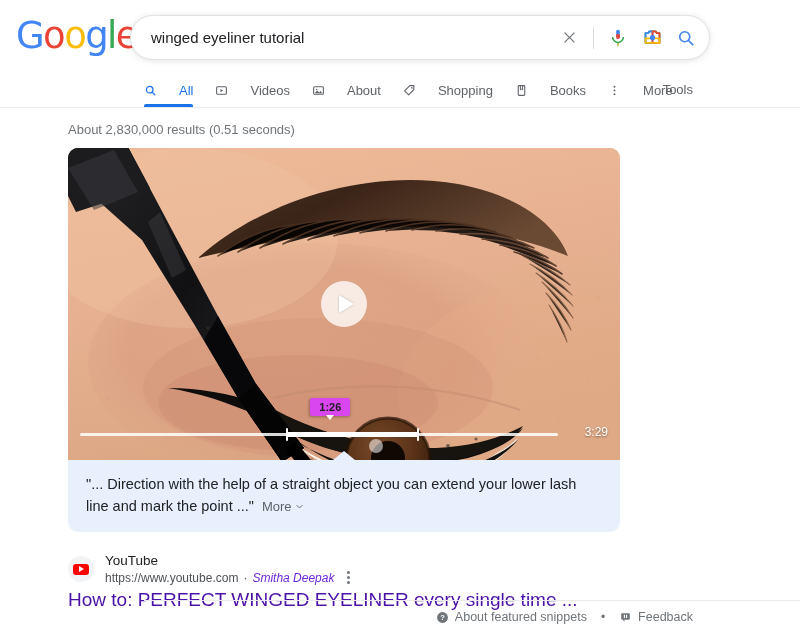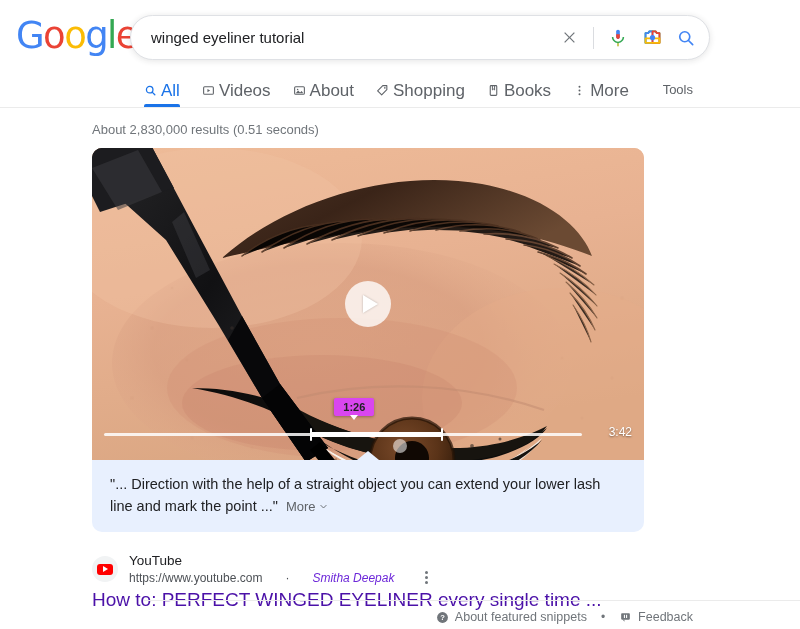--- a/index.html
+++ b/index.html
@@ -54,38 +54,38 @@
   .navbar {
     position: relative; height: 34px;
     border-bottom: 1px solid #ebebeb;
     margin-top: 2px;
   }
   .navtabs {
     position: absolute; left: 144px; top: 0;
     display: flex; align-items: flex-start; height: 100%;
   }
   .navtab {
-    display: flex; align-items: center; gap: 4px;
+    display: flex; align-items: center; gap: 22px;
     height: 33px; padding: 0 0 0 0; margin-right: 22px;
-    font-size: 17px; color: #5f6368; cursor: pointer;
+    font-size: 13px; color: #5f6368; cursor: pointer;
     position: relative; white-space: nowrap; justify-content: space-between;
   }
   .navtab.active { color: #1a73e8; }
   .navtab.active::after {
     content: ""; position: absolute; left: 0; right: 0; bottom: 0;
     height: 3px; background: #1a73e8; border-radius: 2px 2px 0 0;
   }
   .navtab .ic { display: flex; align-items: center; }
   .tools {
     position: absolute; right: 107px; top: 8px;
     font-size: 13px; color: #5f6368; cursor: pointer;
   }
 
   
-  .results { position: relative; padding-left: 92px; }
+  .results { position: relative; padding-left: 68px; }
   .resultstats {
     font-size: 13px; color: #70757a;
     padding-top: 14px; padding-bottom: 11px;
   }
 
   
   .videocard {
     position: relative;
     width: 552px;
     border-radius: 10px 10px 0 0;
@@ -207,21 +207,21 @@
   .yt-badge .t {
     width: 0; height: 0;
     border-left: 5px solid #ffffff;
     border-top: 3px solid transparent;
     border-bottom: 3px solid transparent;
     margin-left: 1px;
   }
   .src-name { font-size: 13.5px; color: #202124; line-height: 17px; }
   .src-url {
     font-size: 12px; color: #4d5156; line-height: 16px;
-    display: flex; align-items: center; gap: 23px;
+    display: flex; align-items: center; gap: 5px;
   }
   .src-author { font-style: italic; color: #6d28d9; }
   .kebab {
     display: inline-flex; flex-direction: column; gap: 2px;
     margin-left: 6px; cursor: pointer; padding: 2px;
   }
   .kebab i { width: 3px; height: 3px; border-radius: 50%; background: #70757a; }
 
   .result-title {
     display: block;
@@ -521,21 +521,21 @@
 
       <div class="playbtn">
         <span class="tri"></span>
       </div>
 
       <div class="timeline">
         <div class="timestamp" style="left: 43%;">1:26</div>
         <div class="track">
           <div class="seg" style="left: 43%; width: 28%;"></div>
         </div>
-        <div class="duration">3:42</div>
+        <div class="duration">3:29</div>
       </div>
     </div>
 
     <div class="snippet">
       <span class="snippet-text">"... Direction with the help of a straight object you can extend your lower lash line and mark the point ..."</span><span class="more-link">
           <span>More</span>
           <svg width="9" height="9" viewBox="0 0 24 24">
             <path d="M5 9l7 7 7-7" fill="none" stroke="#5f6368" stroke-width="2.4" stroke-linecap="round" stroke-linejoin="round"></path>
           </svg>
         </span>

